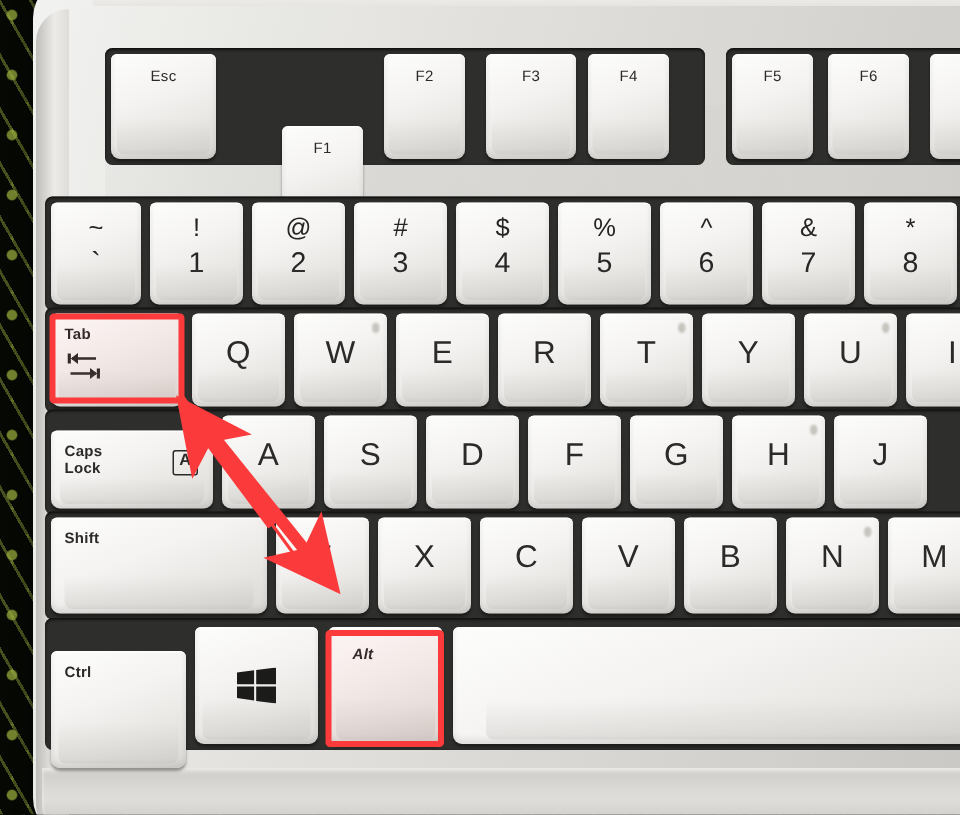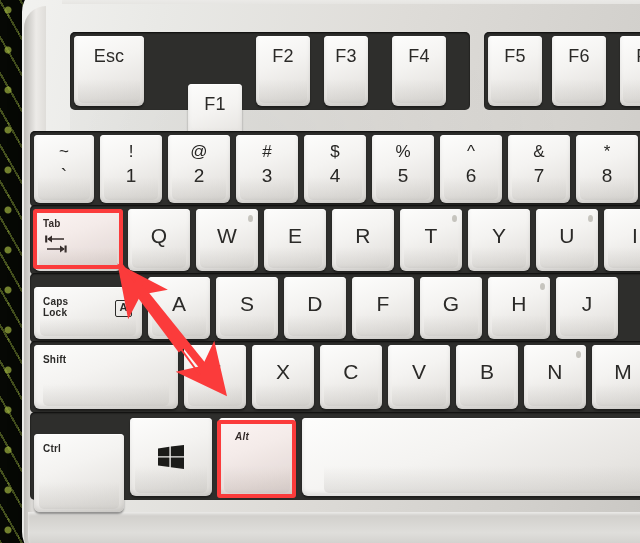--- a/index.html
+++ b/index.html
@@ -88,21 +88,21 @@
     font-weight:600;
     letter-spacing:.2px;
     color:#2b2a28;
     line-height:1;
   }
   
   .key.letter .lbl{
     left:0;right:0;top:16px;text-align:center;font-size:21px;font-weight:500;
   }
   .key.fn .lbl{
-    left:0;right:0;top:11px;text-align:center;font-size:18px;font-weight:500;
+    left:0;right:0;top:11px;text-align:center;font-size:10px;font-weight:500;
   }
   .key.mod .lbl{
     left:9px;top:10px;font-size:10px;font-weight:600;text-align:left;
   }
   .key.mod.two .lbl{ line-height:1.12; }
   .key.numrow .top{
     position:absolute;left:0;right:0;top:7px;text-align:center;font-size:17px;font-weight:500;
   }
   .key.numrow .bot{
     position:absolute;left:0;right:0;top:30px;text-align:center;font-size:19px;font-weight:500;
@@ -156,21 +156,21 @@
 
   <div class="key fn" style="left:74px;top:36px;width:70px;height:70px;">
     <span class="lbl">Esc</span>
   </div>
   <div class="key fn" style="left:188px;top:36px;width:54px;height:70px;margin-top:48px;">
     <span class="lbl">F1</span>
   </div>
   <div class="key fn" style="left:256px;top:36px;width:54px;height:70px;">
     <span class="lbl">F2</span>
   </div>
-  <div class="key fn" style="left:324px;top:36px;width:44px;height:70px;">
+  <div class="key fn" style="left:324px;top:36px;width:60px;height:70px;">
     <span class="lbl">F3</span>
   </div>
   <div class="key fn" style="left:392px;top:36px;width:54px;height:70px;">
     <span class="lbl">F4</span>
   </div>
   <div class="key fn" style="left:488px;top:36px;width:54px;height:70px;">
     <span class="lbl">F5</span>
   </div>
   <div class="key fn" style="left:552px;top:36px;width:54px;height:70px;">
     <span class="lbl">F6</span>

